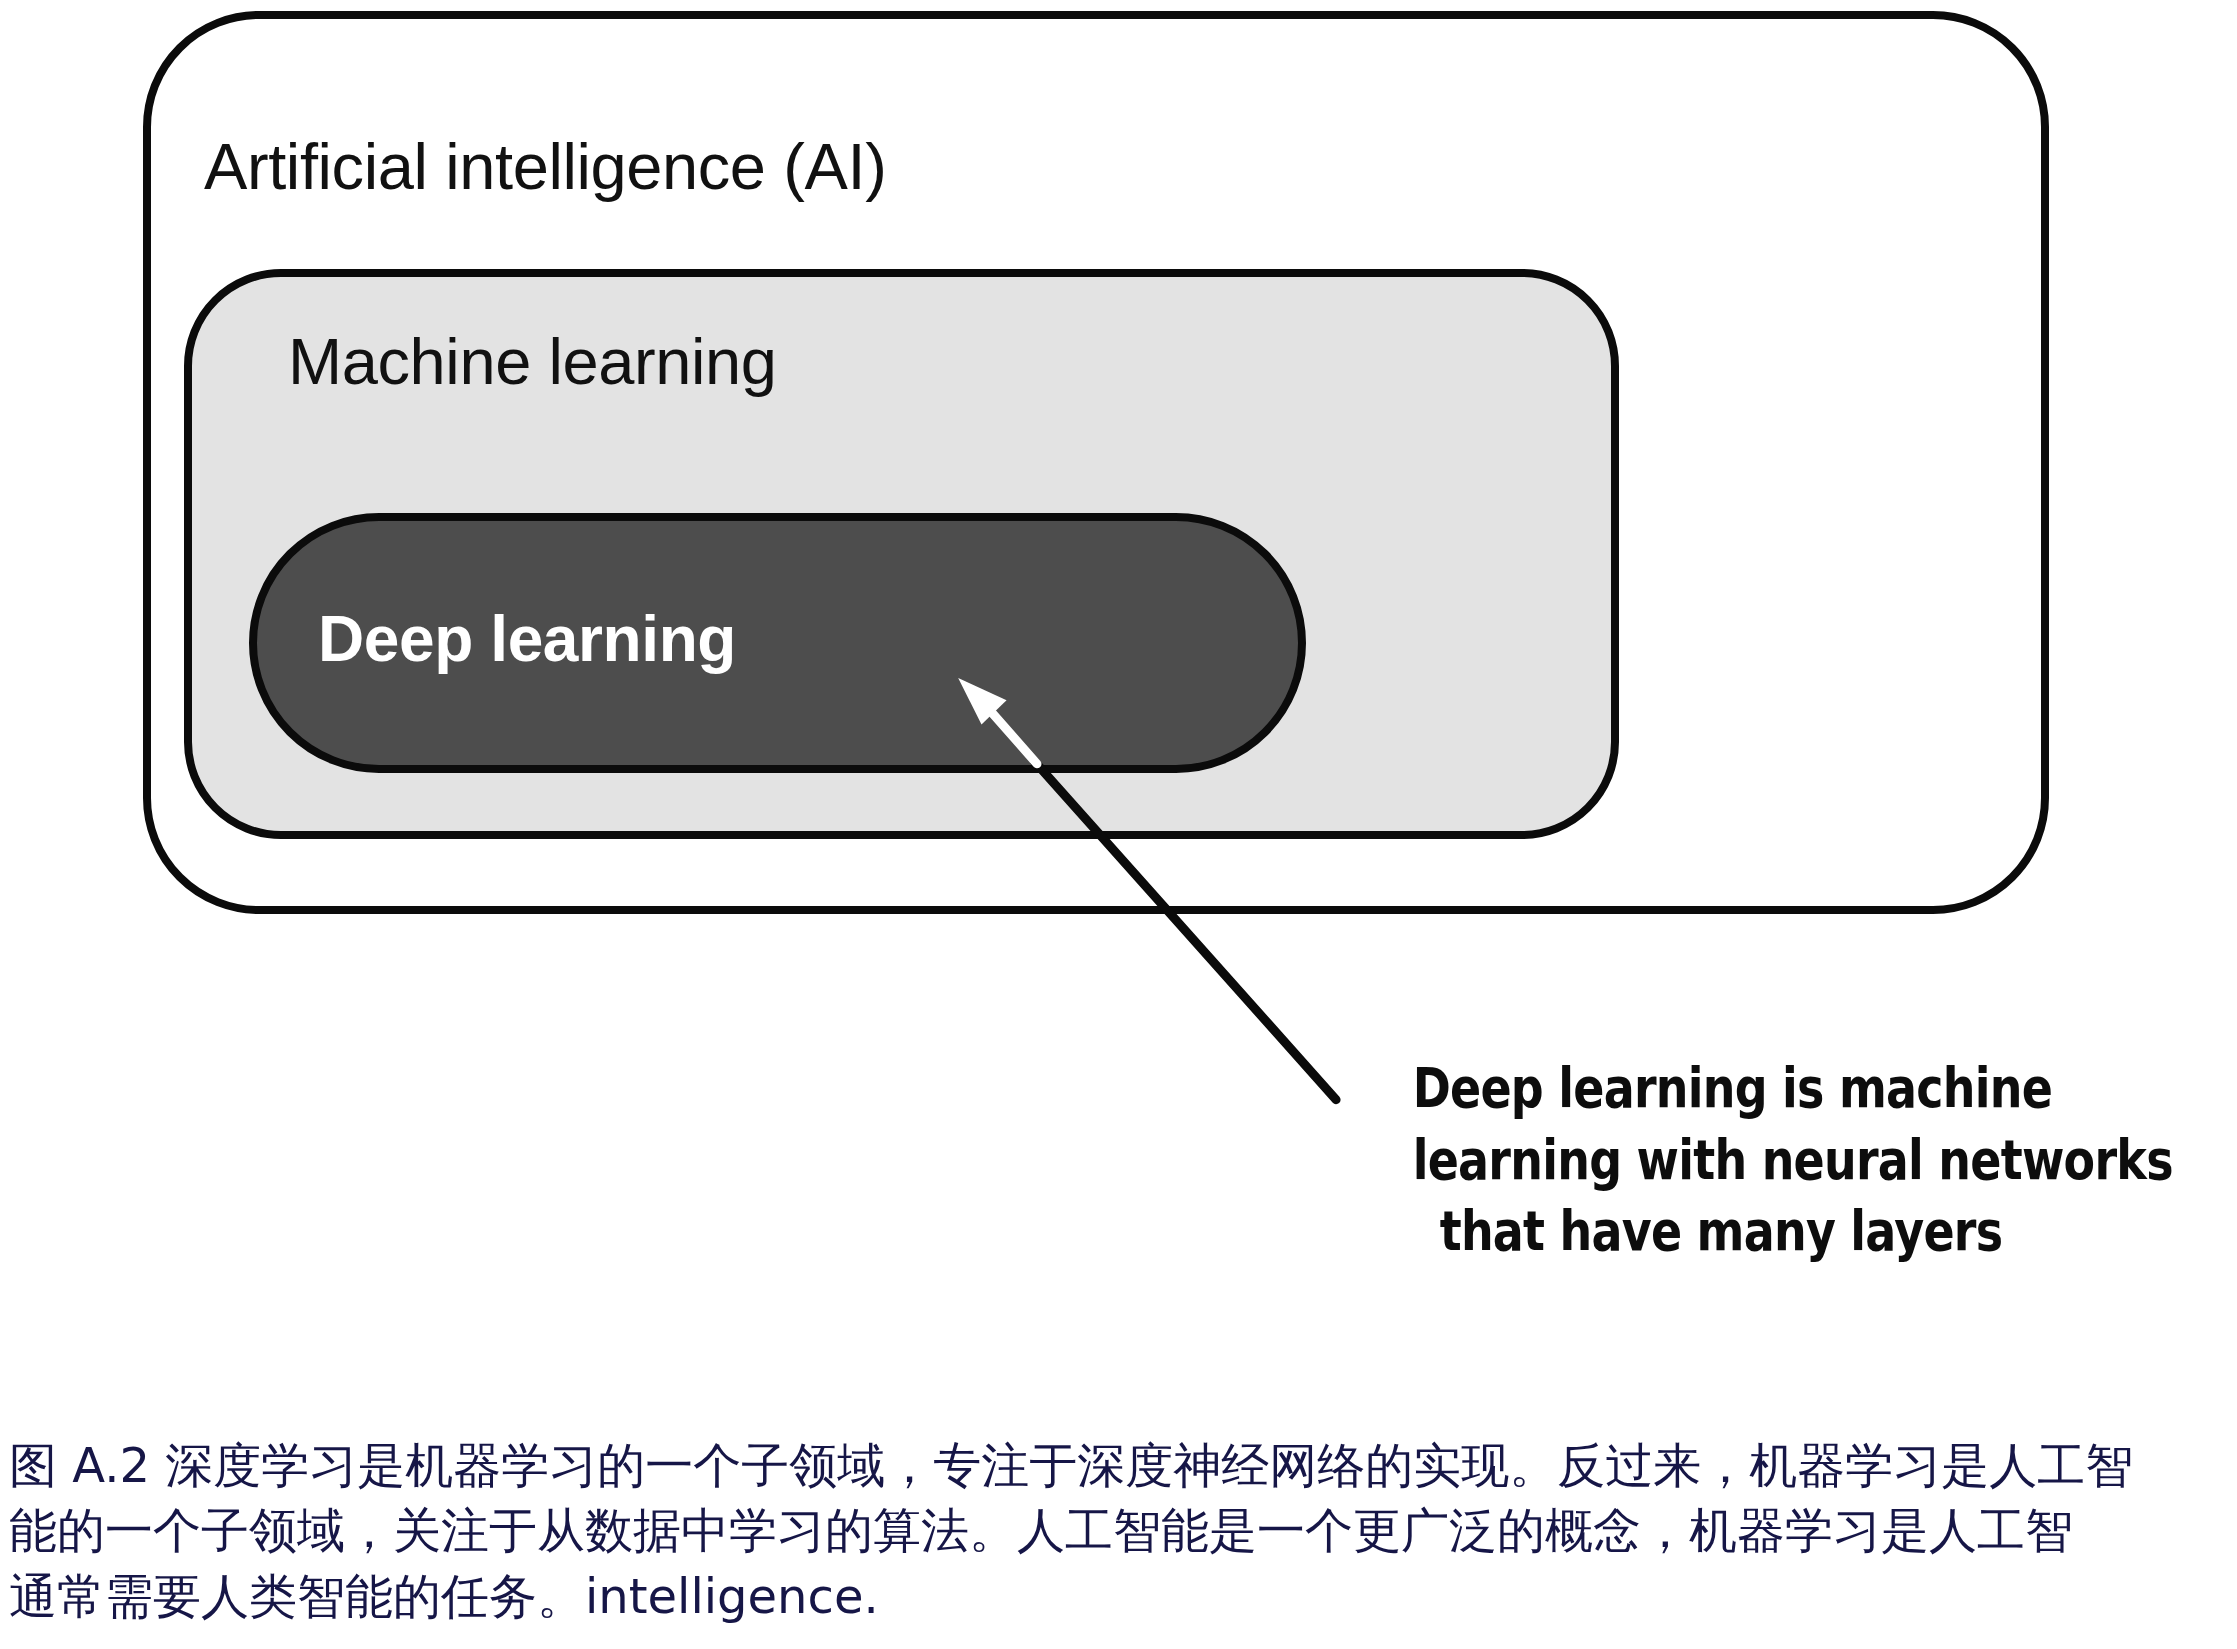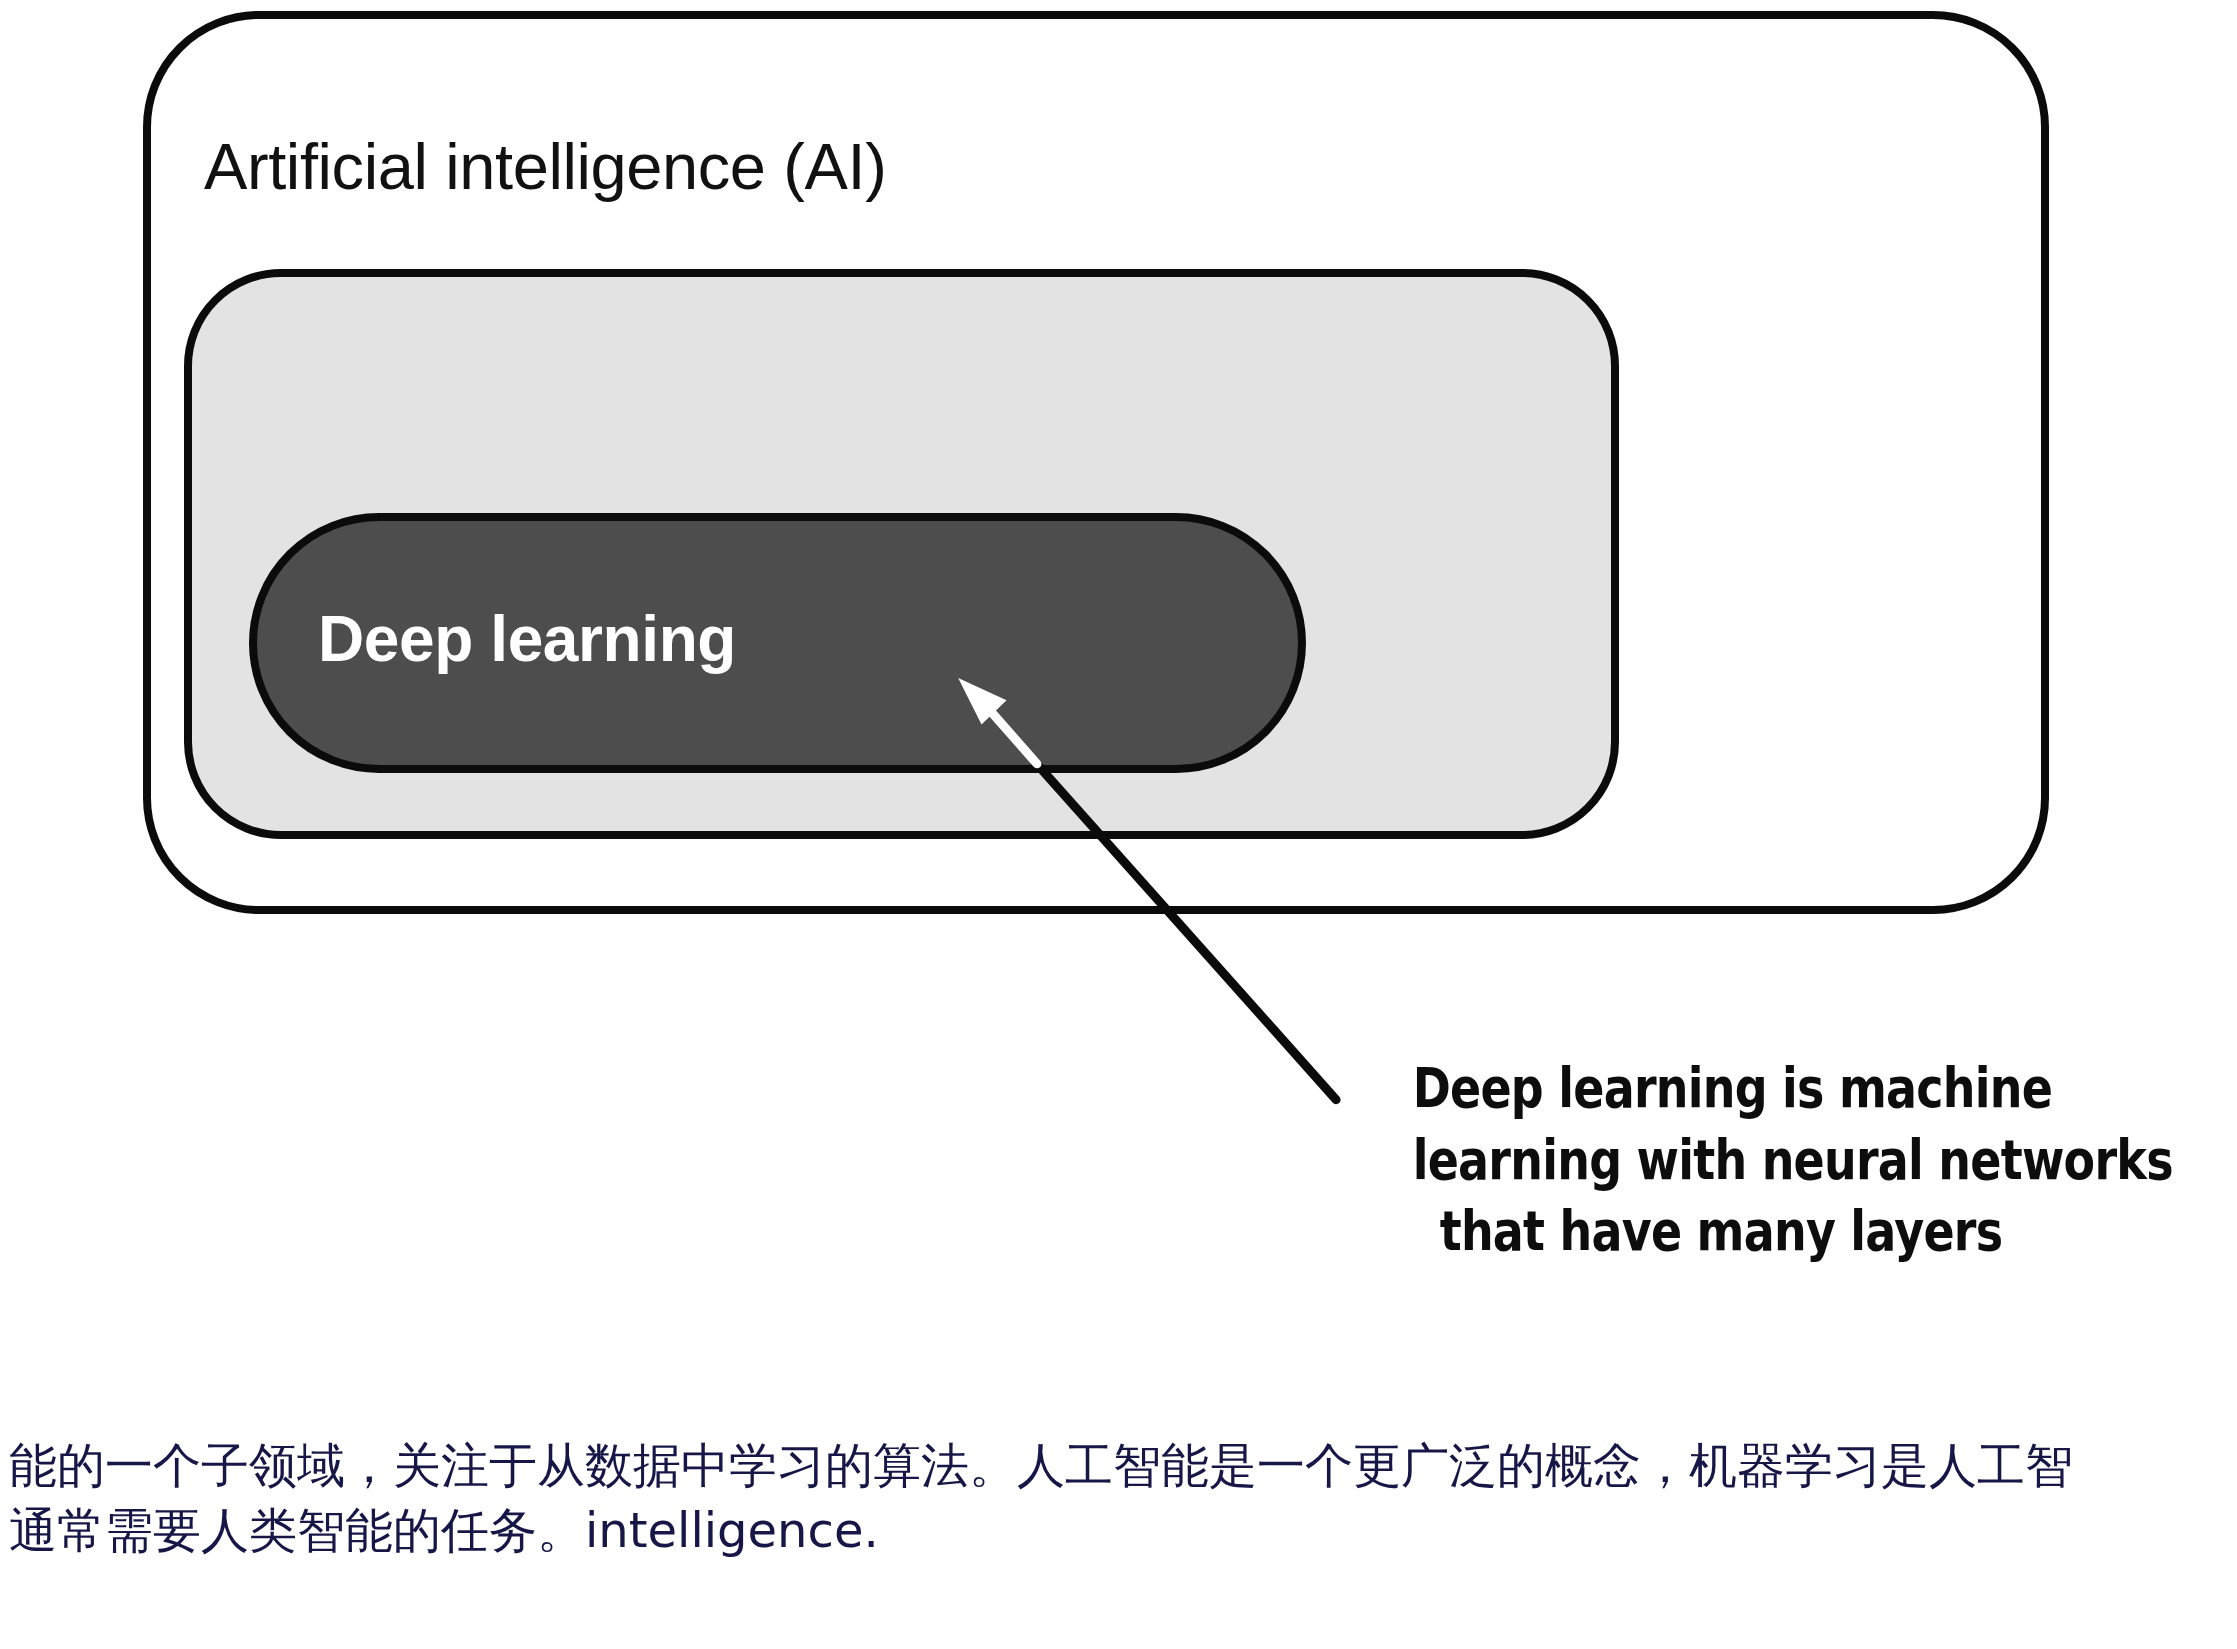--- a/index.html
+++ b/index.html
@@ -139,20 +139,21 @@
 </style>
 </head>
 <body>
 
 <div id="figure-area">
 
   <div class="ai-box"></div>
   <div class="ai-label">Artificial intelligence (AI)</div>
 
   <div class="ml-box"></div>
+  <div class="ml-label">Machine learning</div>
 
   <div class="dl-box"></div>
   <div class="dl-label">Deep learning</div>
 
   <svg id="arrow-layer" viewBox="0 0 2498 1560">
 
     <line x1="1492" y1="1228" x2="1155" y2="850" stroke="#0b0b0b" stroke-width="10" stroke-linecap="round"></line>
 
     <line x1="1158" y1="853" x2="1092" y2="778" stroke="#ffffff" stroke-width="10" stroke-linecap="round"></line>
 
@@ -161,16 +162,17 @@
 
   <div class="callout">
     <div>Deep learning is machine</div>
     <div>learning with neural networks</div>
     <div>that have many layers</div>
   </div>
 
 </div>
 
 <div id="caption">
+  <div>图 A.2 深度学习是机器学习的一个子领域，专注于深度神经网络的实现。反过来，机器学习是人工智</div>
   <div>能的一个子领域，关注于从数据中学习的算法。人工智能是一个更广泛的概念，机器学习是人工智</div>
   <div>通常需要人类智能的任务。intelligence.</div>
 </div>
 
 
 </body></html>

